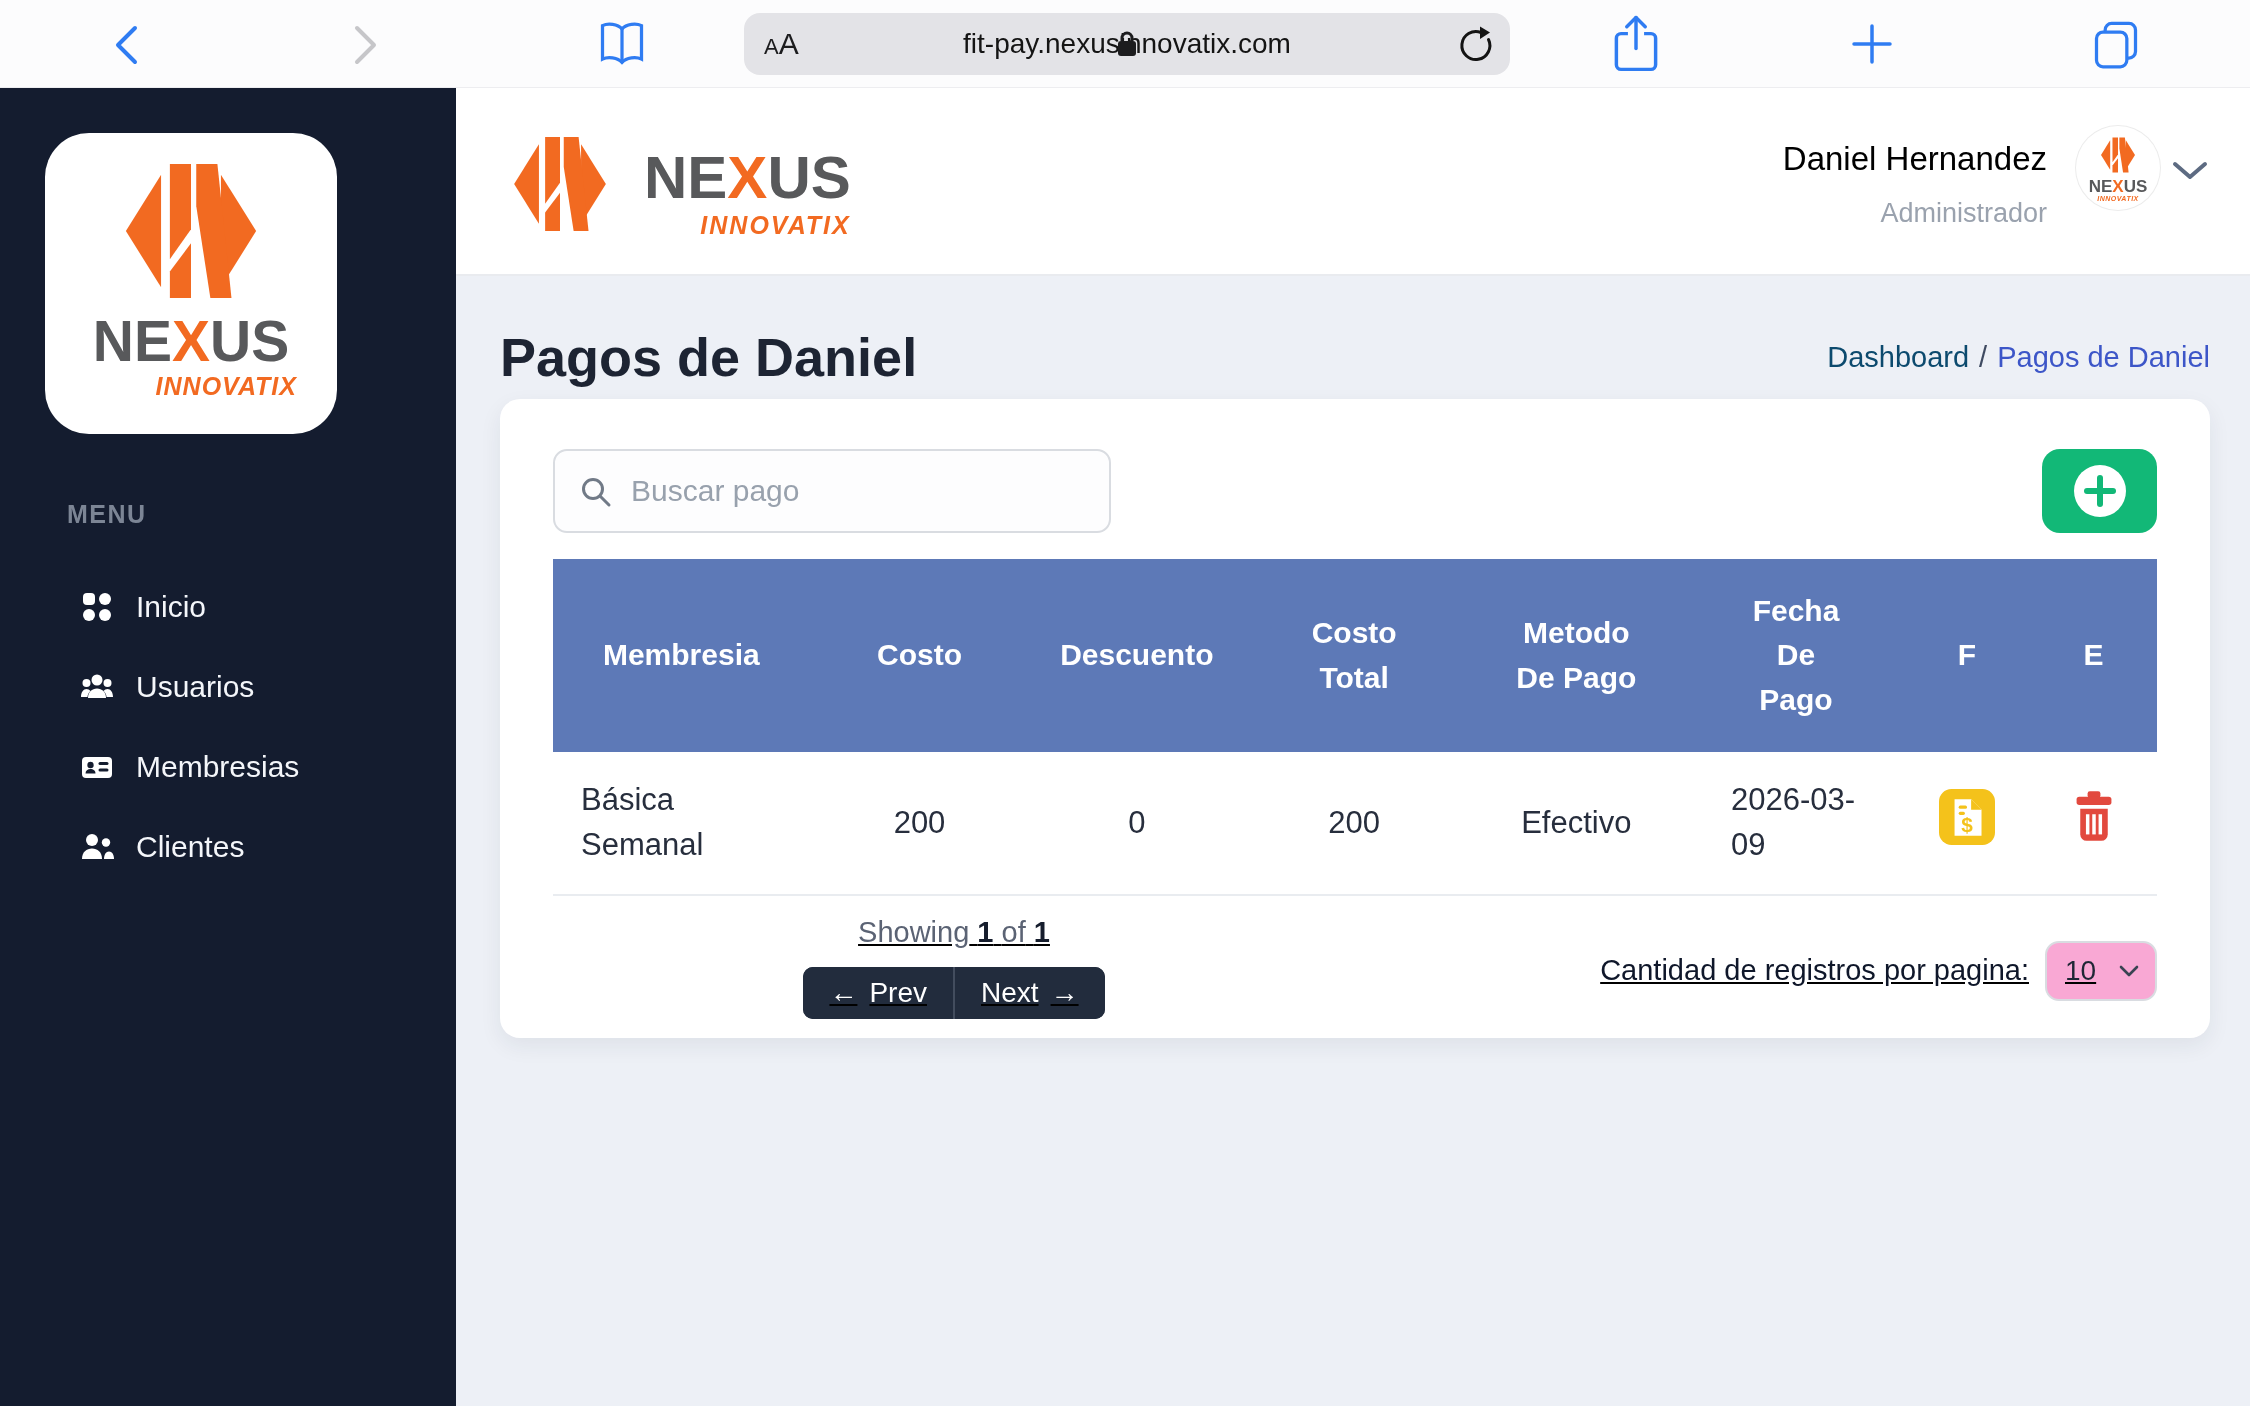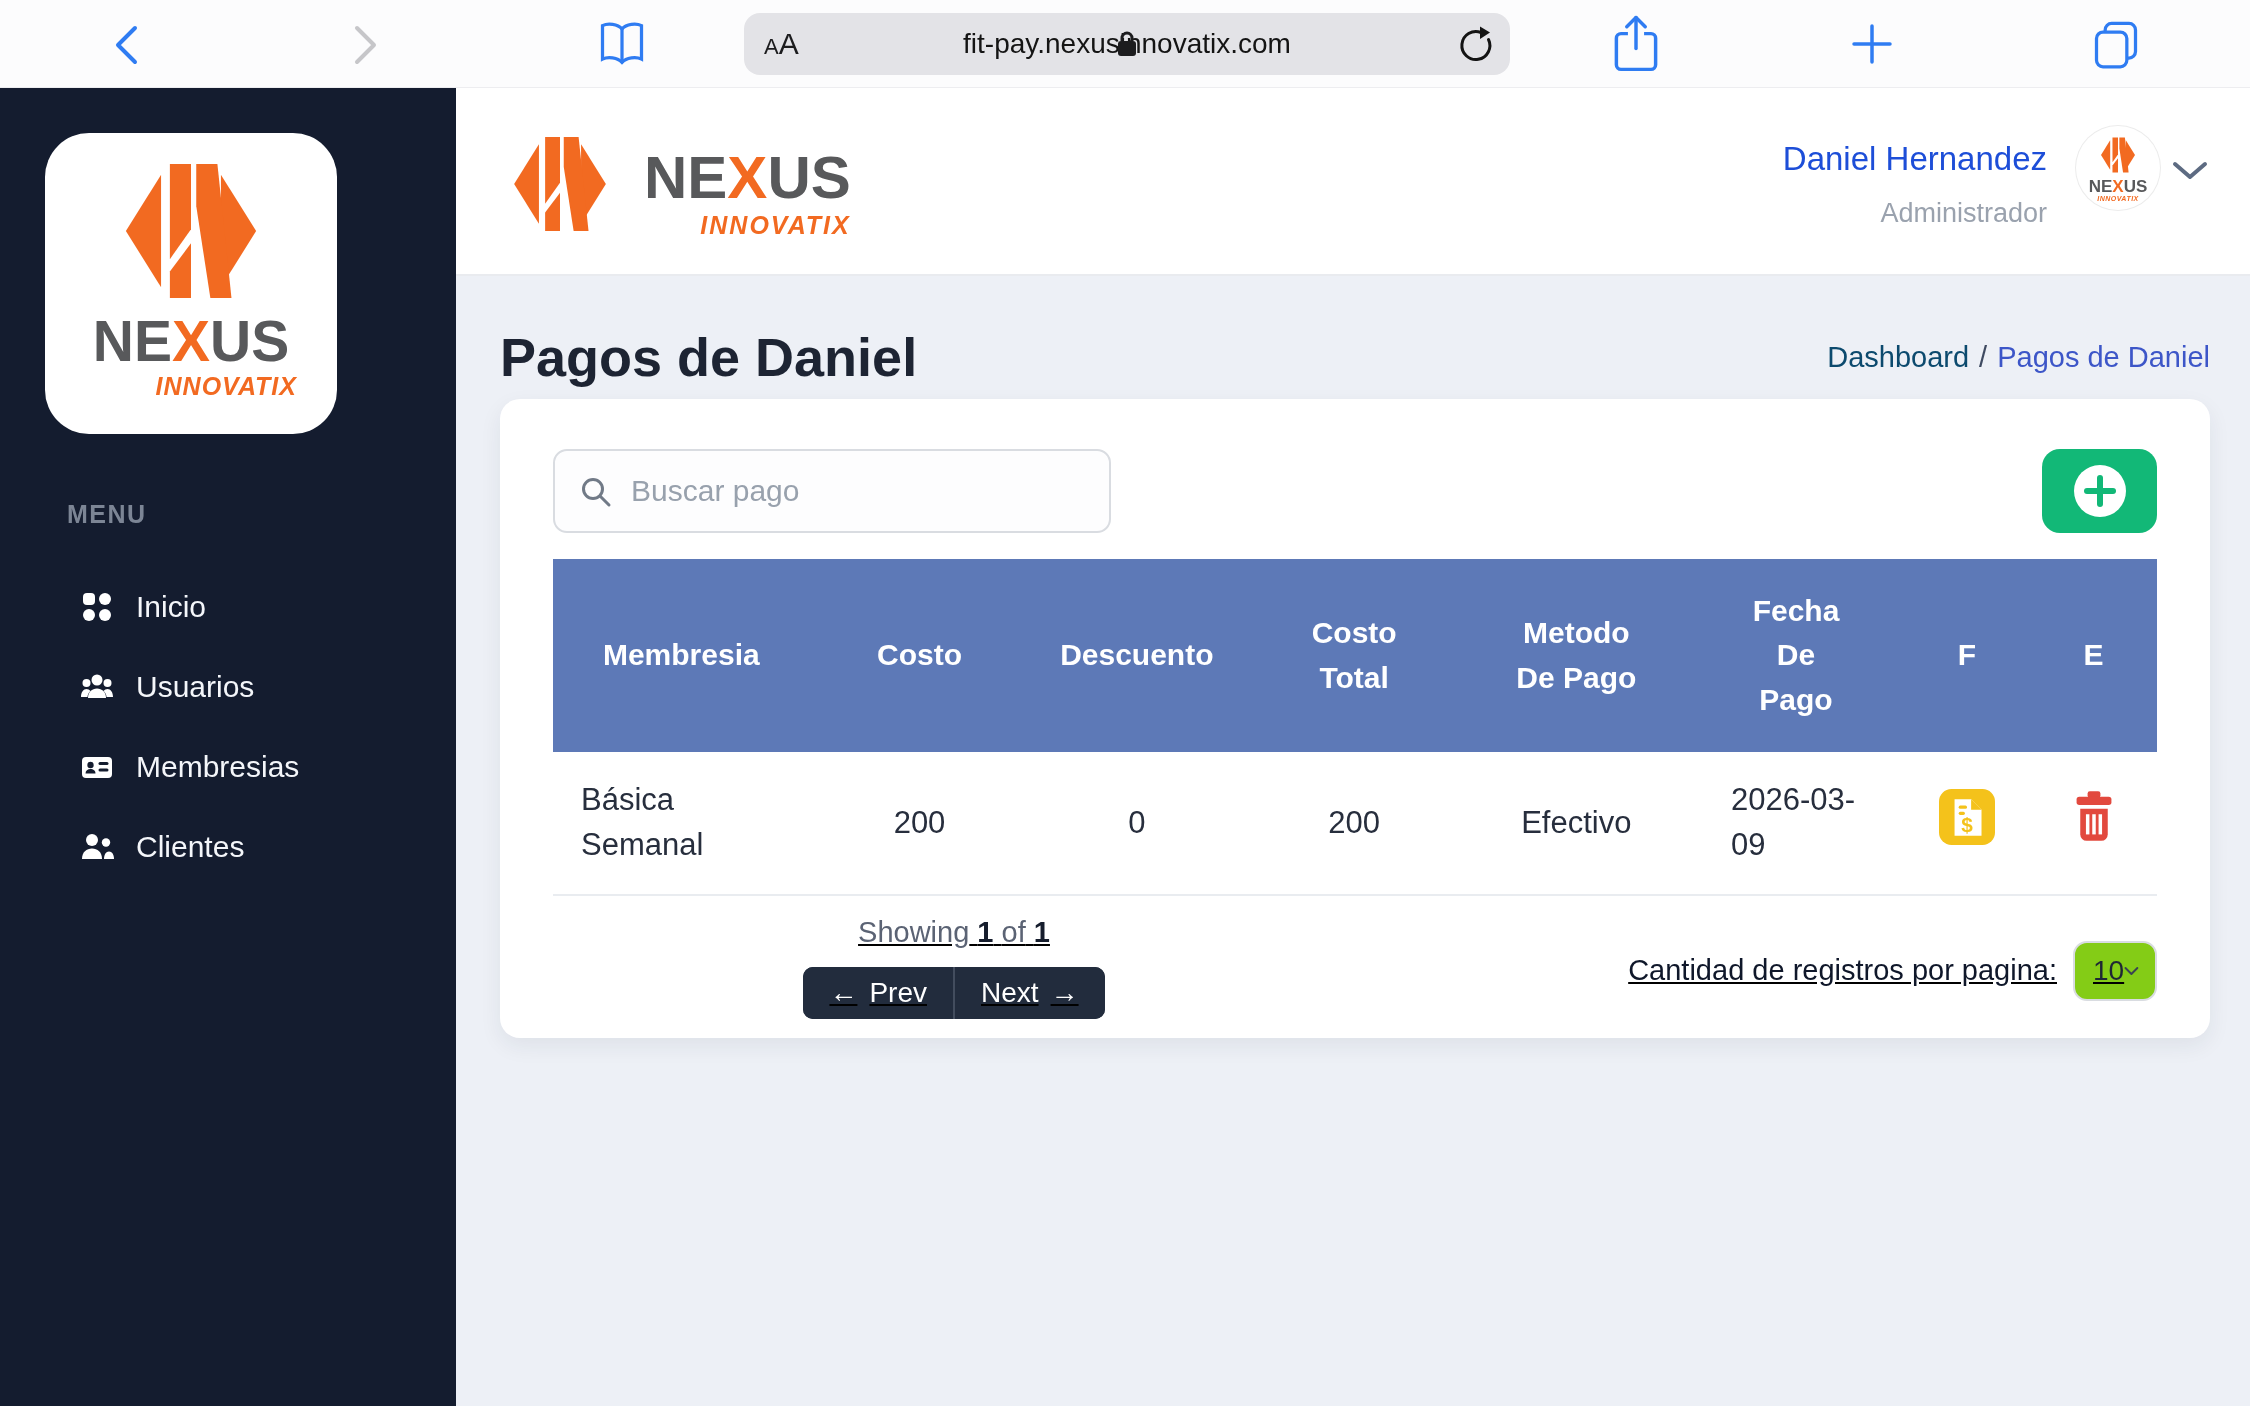--- a/index.html
+++ b/index.html
@@ -33,21 +33,21 @@
   .menu-item .mi-label{font-size:30px;}
 
   
   .main{position:absolute;left:456px;top:88px;width:1794px;height:1318px;background:#edf0f6;}
   .app-header{position:absolute;left:0;top:0;width:1794px;height:188px;background:#ffffff;border-bottom:2px solid #e9ebef;}
   .hdr-logo{position:absolute;left:42px;top:32px;display:flex;align-items:flex-start;}
   .hdr-word{margin-left:22px;margin-top:28px;}
   .hdr-word .wordmark{font-size:60px;line-height:1;}
   .hdr-word .logo-sub{font-size:25px;text-align:right;margin-top:3px;letter-spacing:2px;}
   .hdr-user{position:absolute;right:203px;top:52px;text-align:right;}
-  .user-name{font-size:33px;color:#1d4ed8;}
+  .user-name{font-size:33px;color:#000000;}
   .user-role{font-size:27px;color:#9aa2ae;margin-top:20px;}
   .avatar{position:absolute;right:90px;top:38px;width:84px;height:84px;border-radius:50%;background:#ffffff;box-shadow:0 0 0 1px #ececec;overflow:hidden;text-align:center;cursor:pointer;}
   .avatar .wordmark{font-size:17px;line-height:1;}
   .avatar .logo-sub{font-size:7px;letter-spacing:.5px;}
   .hdr-chevron{position:absolute;right:42px;top:73px;cursor:pointer;}
 
   
   .heading-row{position:absolute;left:44px;right:40px;top:238px;display:flex;align-items:center;justify-content:space-between;}
   .page-title{font-size:54px;font-weight:bold;color:#1d2433;}
   .breadcrumb{font-size:29px;color:#3f4a61;}
@@ -81,21 +81,21 @@
   
   .card-footer{display:flex;margin-top:20px;text-decoration:underline;}
   .footer-left{flex:1;display:flex;flex-direction:column;align-items:center;}
   .footer-right{flex:1;display:flex;align-items:center;justify-content:flex-end;gap:16px;padding-top:6px;}
   .showing{font-size:29px;color:#5b6374;}
   .showing b{color:#161d2d;}
   .pager{display:flex;margin-top:18px;border-radius:10px;overflow:hidden;background:#222c3d;}
   .pager button{background:#222c3d;color:#ffffff;font-size:28px;border:none;height:52px;padding:0 26px;display:flex;align-items:center;gap:12px;cursor:pointer;}
   .pager .divider{width:2px;background:#434d5e;}
   .perpage-label{font-size:29px;color:#0f172a;}
-  .perpage-select{width:84px;height:60px;border:2px solid #d9dce1;border-radius:14px;background:#84cc16;display:flex;align-items:center;justify-content:space-between;padding:0 16px 0 18px;cursor:pointer;}
+  .perpage-select{width:112px;height:60px;border:2px solid #d9dce1;border-radius:14px;background:#f9a8d4;display:flex;align-items:center;justify-content:space-between;padding:0 16px 0 18px;cursor:pointer;}
   .perpage-value{font-size:28px;color:#1f2735;}
 
   svg{display:block;}
 </style>
 </head>
 <body>
 
 <svg width="0" height="0" style="position:absolute">
   <defs>
     <g id="nexus-mark">

